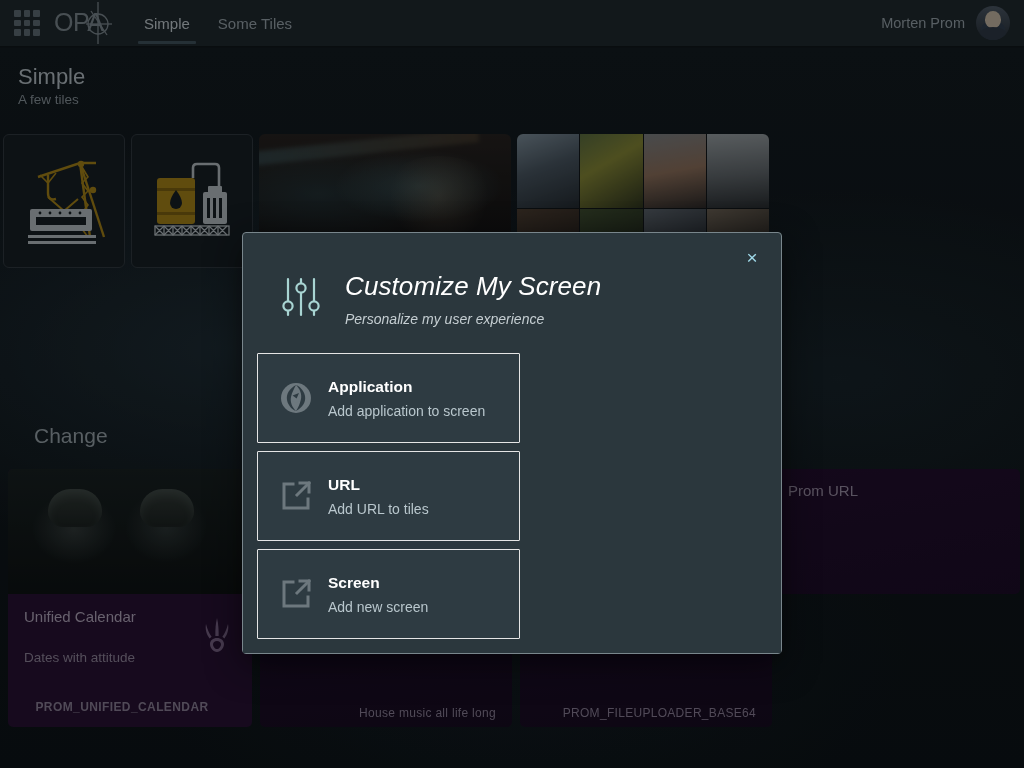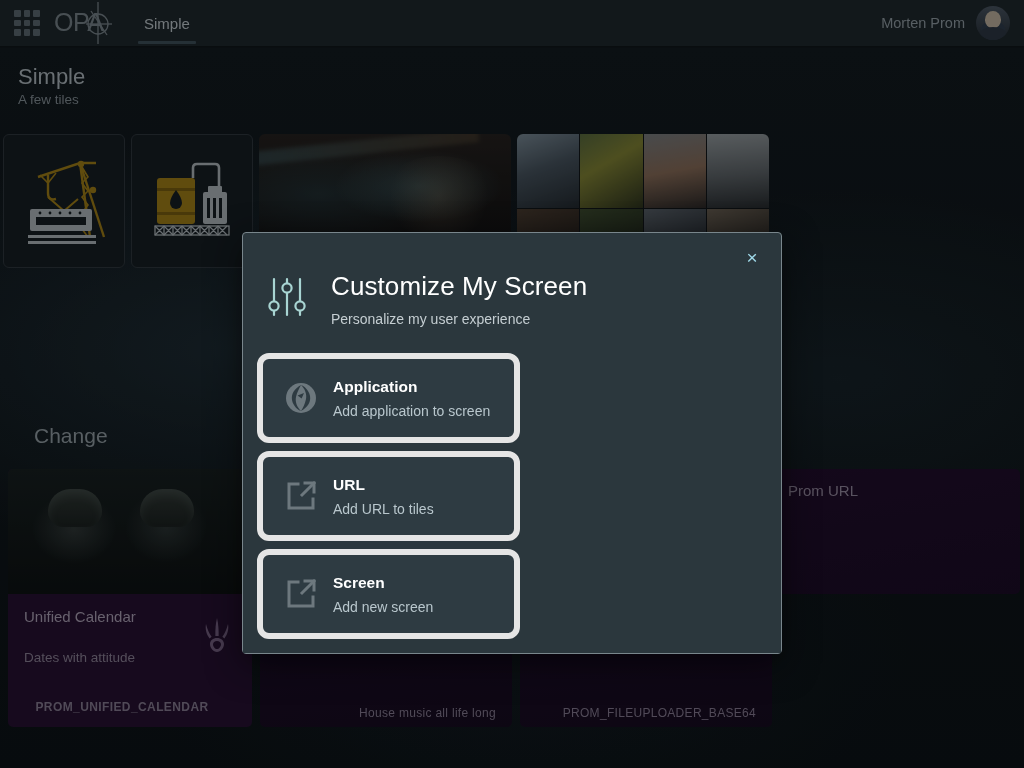--- a/index.html
+++ b/index.html
@@ -226,36 +226,36 @@
     z-index:50;
     box-shadow:0 10px 34px rgba(0,0,0,.55);
   }
   .modal-close{
     position:absolute; right:16px; top:11px;
     width:26px; height:26px;
     display:flex; align-items:center; justify-content:center;
     color:#9fd8e8; font-size:19px; line-height:1; cursor:pointer;
     font-family:"Liberation Sans", sans-serif;
   }
-  .modal-head{ display:flex; align-items:flex-start; padding:38px 24px 26px 24px; }
+  .modal-head{ display:flex; align-items:flex-start; padding:38px 24px 26px 38px;font-style:italic; }
   .modal-head .mh-icon{ width:44px; flex:none; padding-top:4px; }
   .modal-head .mh-text{ margin-left:20px; }
   .modal-title{ font-size:26px; color:#ffffff; font-weight:400; letter-spacing:.1px; }
   .modal-sub{ font-size:14px; color:#c5ced2; margin-top:9px; }
 
   .modal-body{
     background:#2b373d;
     padding:0 14px 14px 14px;
     display:flex; flex-wrap:wrap; gap:8px;
   }
   .opt-card{
     width:263px; height:90px;
     background:#2e3b42;
-    border:6px solid #e5e5e5;
-    border-radius:12px;
+    border:1px solid #e5e5e5;
+    border-radius:1px;
     display:flex; align-items:center;
     padding:0 16px; cursor:pointer;
   }
   .opt-icon{ width:44px; flex:none; display:flex; align-items:center; justify-content:center; }
   .opt-text{ margin-left:10px; }
   .opt-title{ font-size:15.5px; color:#ffffff; font-weight:bold; }
   .opt-desc{ font-size:14px; color:#b9c7cd; margin-top:7px; }
 
   svg{ display:block; }
 </style>
@@ -421,20 +421,21 @@
           <circle cx="18" cy="24" r="10"></circle>
           <path d="M18 2 L18 44"></path>
           <path d="M6 24 L32 24"></path>
           <path d="M11 11 L27 35"></path>
         </g>
       </svg>
     </div>
 
     <div class="nav-tabs">
       <div class="nav-tab active">Simple</div>
+      <div class="nav-tab">Some Tiles</div>
     </div>
 
     <div class="user-area">
       <span class="user-name">Morten Prom</span>
       <span class="avatar"></span>
     </div>
   </div>
 
   <div class="modal">
 

